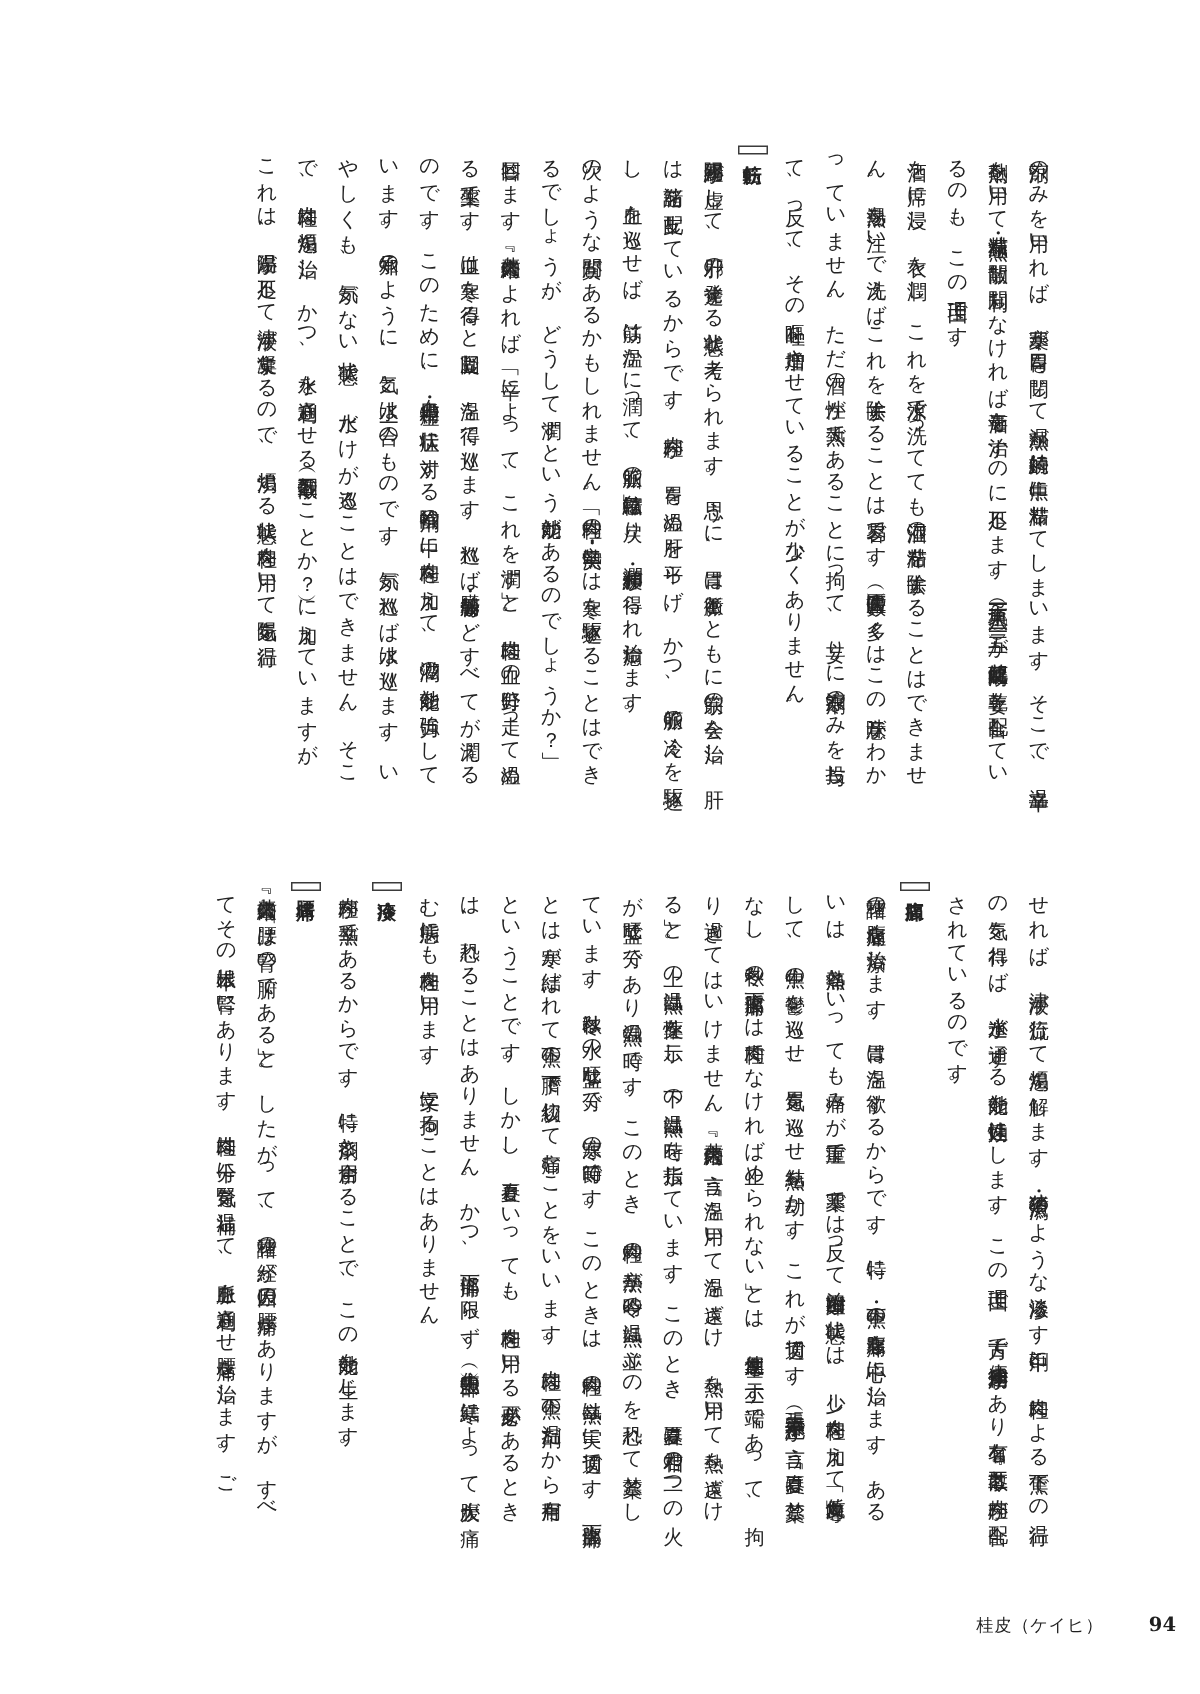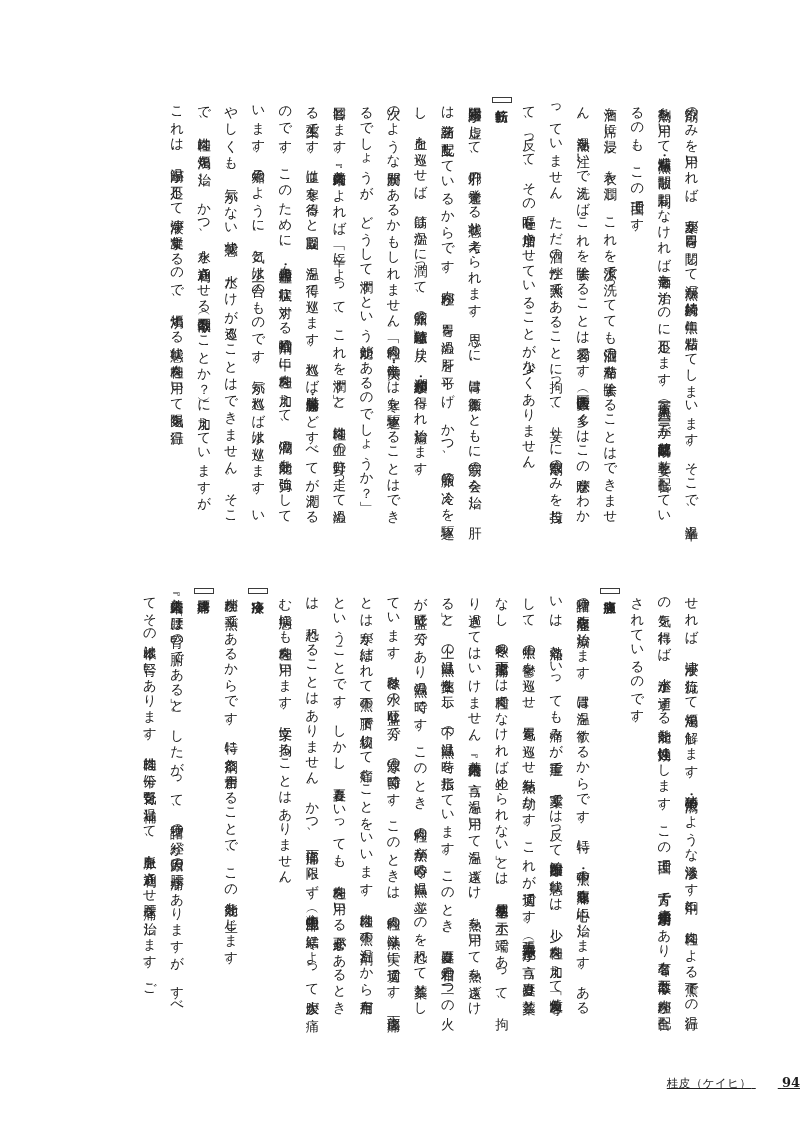--- a/index.html
+++ b/index.html
@@ -61,27 +61,26 @@
   }
 
   .para {
     display: block;
   }
 
   
   #footer {
     position: absolute;
     left: 0;
-    right: 0;
+    right: 16px;
     bottom: 38px;
     text-align: right;
     font-size: 11.5px;
     color: #1f1f1f;
     letter-spacing: 0.5px;
-    text-decoration: underline;
   }
   #footer .sep { display: inline-block; width: 22px; }
   #footer .pageno {
     font-family: "DejaVu Serif", "Liberation Serif", serif;
     font-size: 13px;
     font-weight: 600;
     letter-spacing: 0;
   }
 </style>
 </head>

